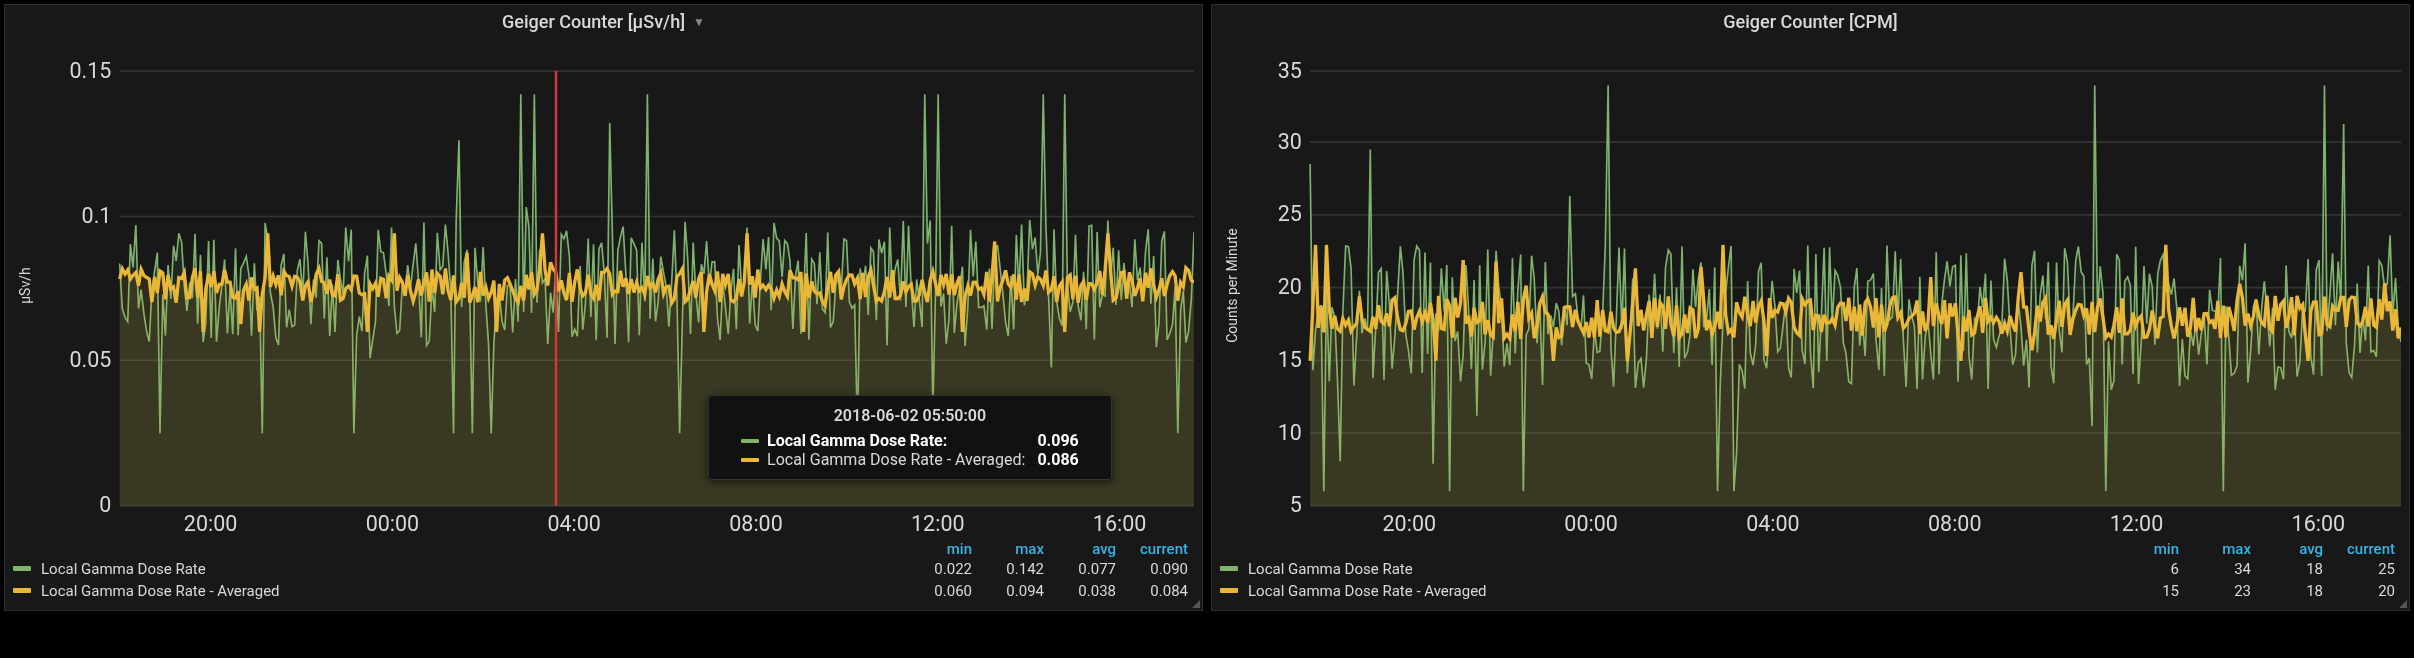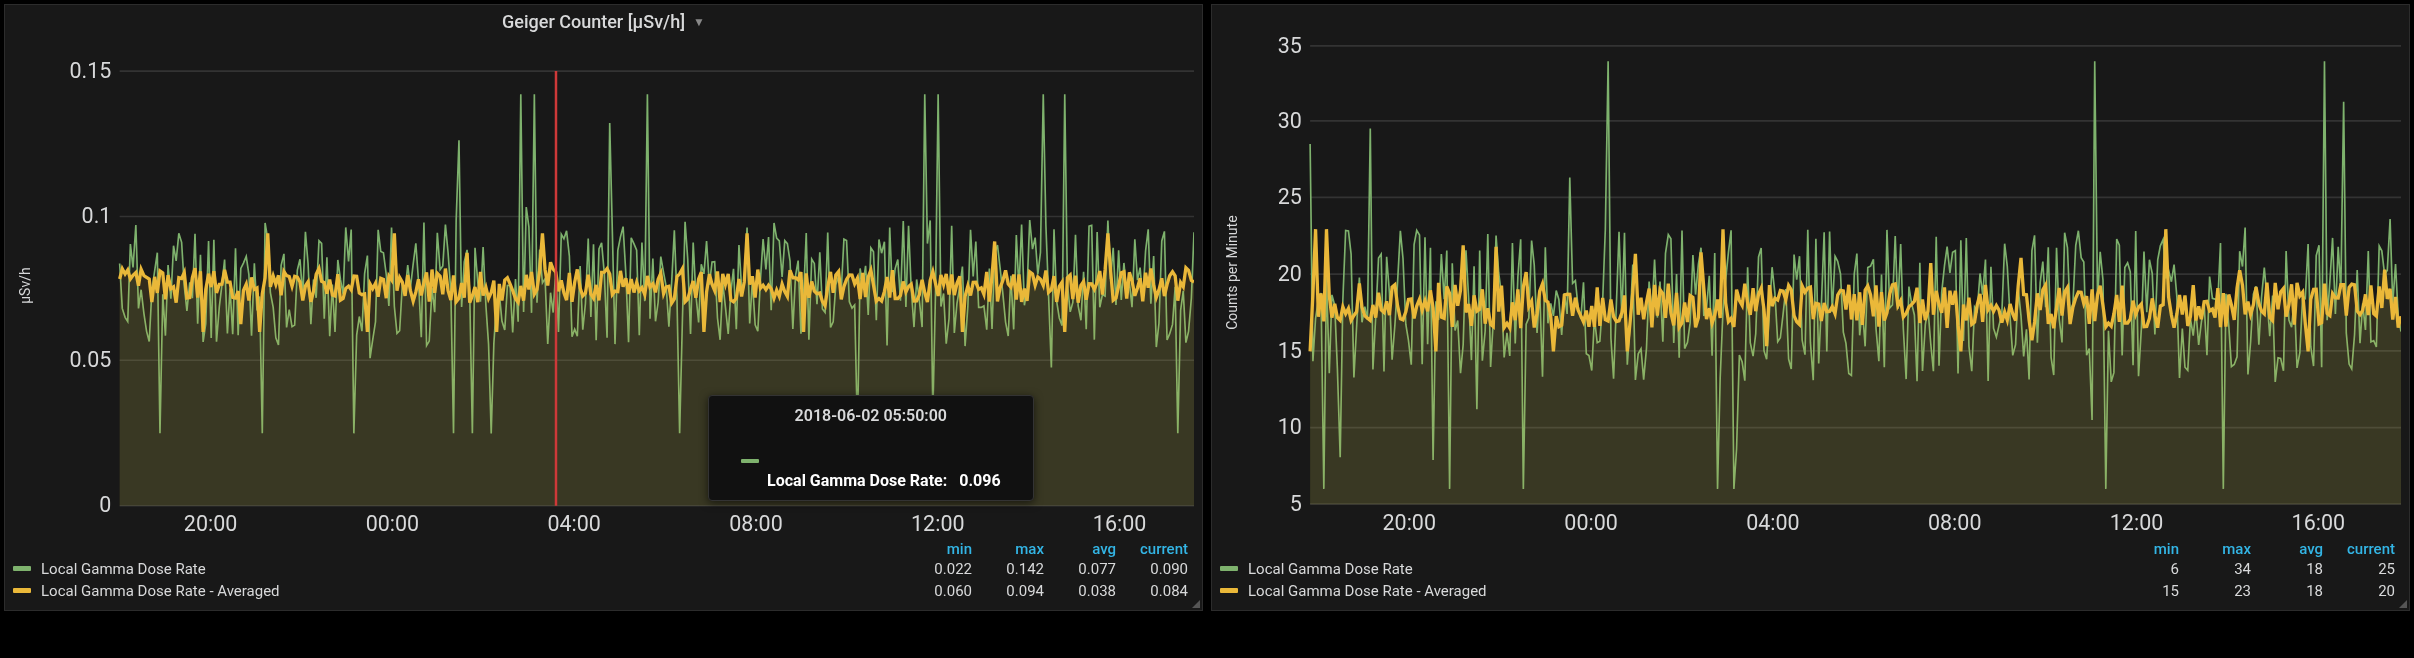--- a/index.html
+++ b/index.html
@@ -67,21 +67,21 @@
     font-size: 16px;
     box-shadow: 0 2px 8px rgba(0,0,0,0.6);
   }
   .tooltip-time { text-align: center; font-weight: 600; margin-bottom: 6px; }
   .tooltip-row { display: flex; align-items: center; justify-content: space-between; gap: 12px; }
   .tooltip-row .left { display: flex; align-items: center; gap: 8px; }
   .swatch { width: 18px; height: 4px; border-radius: 1px; display: inline-block; }
   .sw1 { background: #7eb26d; }
   .sw2 { background: #eab839; }
   .tooltip-row .val { font-weight: 700; color: #fff; }
-  .tooltip-row.hl .name, .tooltip-row.hl .val { color: #fff; font-weight: 700; margin-top: 40px; }
+  .tooltip-row.hl .name, .tooltip-row.hl .val { color: #fff; font-weight: 700; }
 
   .legend-table { width: 100%; margin-top: 6px; font-size: 15px; }
   .legend-header { display: flex; }
   .legend-header .spacer { flex: 1; }
   .legend-header .col, .legend-row .col {
     width: 72px; text-align: right; padding: 0 6px;
   }
   .legend-header .col { color: #33b5e5; font-weight: 500; }
   .legend-row { display: flex; align-items: flex-end; padding: 2px 0; }
   .legend-row .series-label { flex: 1; display: flex; align-items: center; gap: 10px; }
@@ -130,20 +130,27 @@
       </svg>
       <div class="tooltip" style="left:58%; top:72%;">
         <div class="tooltip-time">2018-06-02 05:50:00</div>
         <div class="tooltip-row hl">
           <span class="left">
               <span class="swatch sw1"></span>
           <span class="name">Local Gamma Dose Rate:</span>
             </span>
           <span class="val">0.096</span>
         </div>
+        <div class="tooltip-row">
+          <span class="left">
+              <span class="swatch sw2"></span>
+          <span class="name">Local Gamma Dose Rate - Averaged:</span>
+            </span>
+          <span class="val">0.086</span>
+        </div>
       </div>
     </div>
   </div>
   <div class="legend-table">
     <div class="legend-header">
       <div class="spacer"></div>
       <div class="col">min</div>
       <div class="col">max</div>
       <div class="col">avg</div>
       <div class="col">current</div>
@@ -166,20 +173,23 @@
       <div class="col">0.060</div>
       <div class="col">0.094</div>
       <div class="col">0.038</div>
       <div class="col">0.084</div>
     </div>
   </div>
   <div class="resize-handle"></div>
 </div>
 
 <div class="panel">
+  <div class="panel-title">
+    <span>Geiger Counter [CPM]</span>
+  </div>
   <div class="graph-wrap">
     <div class="ylabel">Counts per Minute</div>
     <div class="plot">
       <svg class="chart" viewBox="0 0 700 300" preserveAspectRatio="none">
         <g>
           <line class="grid-line" x1="40" x2="700" y1="20" y2="20"></line>
           <line class="grid-line" x1="40" x2="700" y1="63" y2="63"></line>
           <line class="grid-line" x1="40" x2="700" y1="107" y2="107"></line>
           <line class="grid-line" x1="40" x2="700" y1="151" y2="151"></line>
           <line class="grid-line" x1="40" x2="700" y1="195" y2="195"></line>

